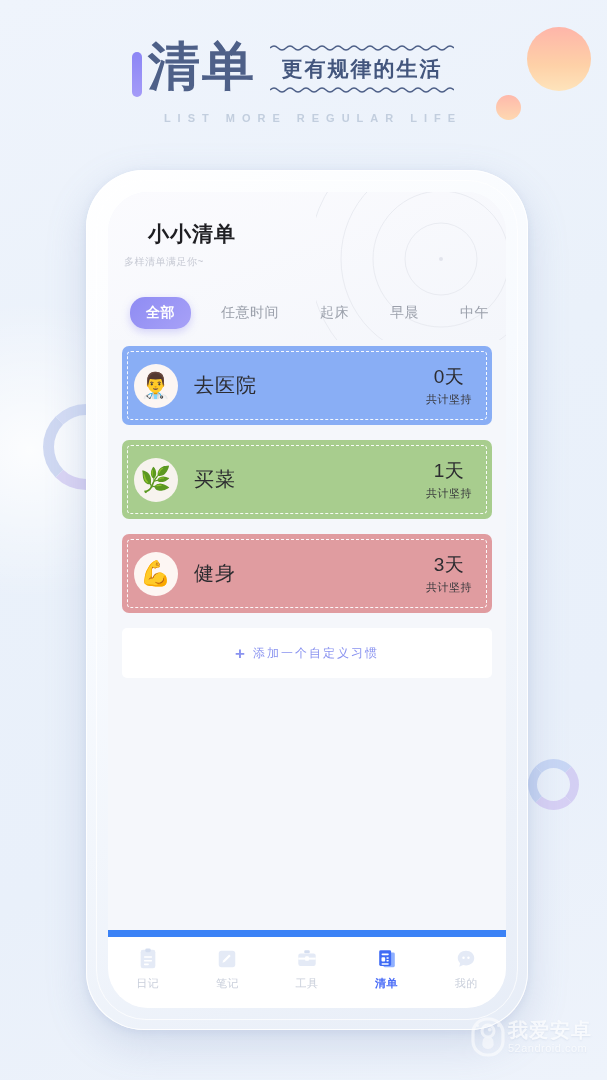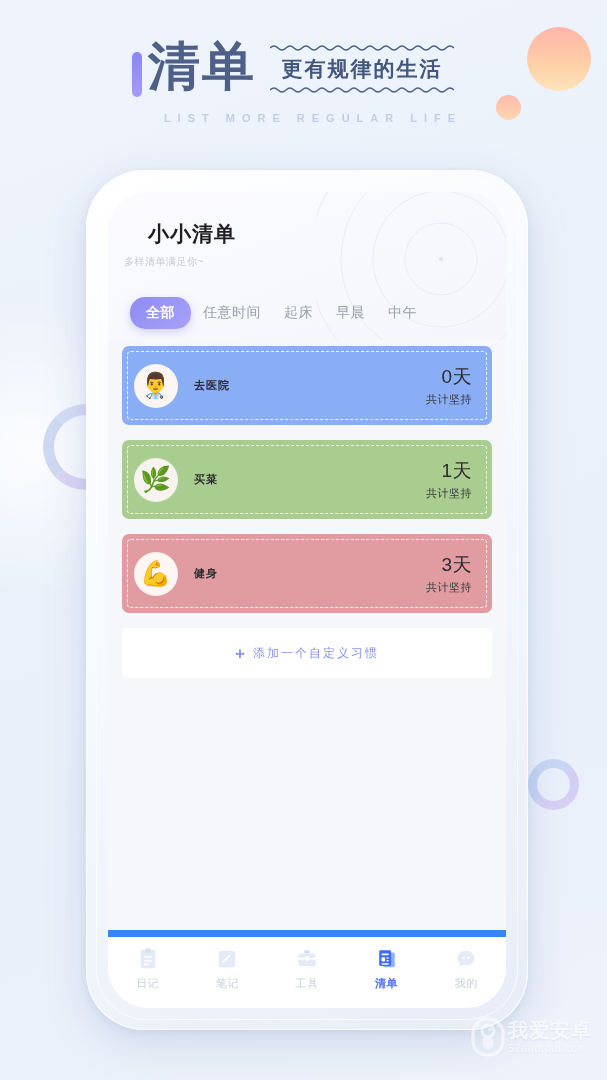--- a/index.html
+++ b/index.html
@@ -173,21 +173,21 @@
     font-size: 10px;
     color: #c7cad4;
     letter-spacing: .5px;
   }
   .tabs {
     position: absolute;
     left: 22px; top: 105px;
     right: 0;
     display: flex;
     align-items: flex-start;
-    gap: 1px;
+    gap: 19px;
   }
   .tab {
     font-size: 14px;
     color: #9ba0ab;
     padding: 7px 11px;
     border-radius: 15px;
     white-space: nowrap;
     letter-spacing: .5px;
   }
   .tab.active {
@@ -227,28 +227,28 @@
     display: flex;
     align-items: center;
     justify-content: center;
     font-size: 25px;
     line-height: 1;
     flex: 0 0 auto;
     font-family: "DejaVu Sans", sans-serif;
   }
   .habit-name {
     margin-left: 16px;
-    font-size: 11px;
-    font-weight: bold;
+    font-size: 20px;
+    font-weight: normal;
     color: #2c2c30;
     letter-spacing: 1px;
   }
   .habit-right {
     margin-left: auto;
-    text-align: right;
+    text-align: center;
     padding-right: 4px;
   }
   .habit-days {
     font-size: 19px;
     color: #2c2c30;
     font-weight: 500;
     letter-spacing: .5px;
   }
   .habit-note {
     font-size: 11px;

